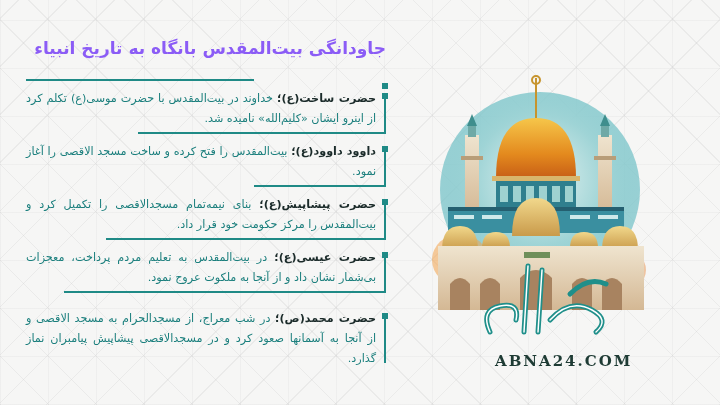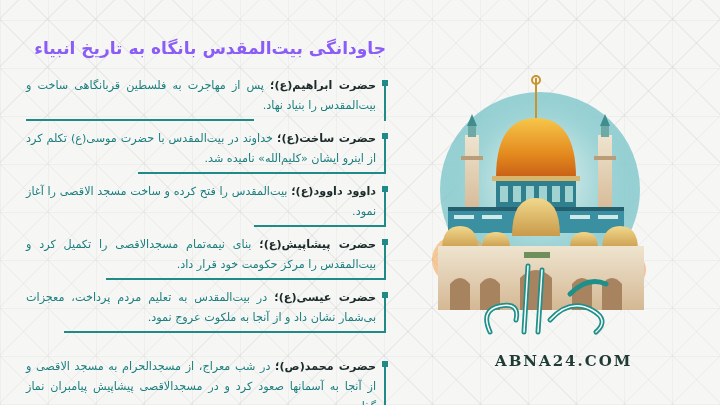--- a/index.html
+++ b/index.html
@@ -85,23 +85,20 @@
 <body>
 
 <div class="pattern"></div>
 
 <h1 class="title">جاودانگی بیت‌المقدس بانگاه به تاریخ انبیاء</h1>
 
 <div class="items">
   <div class="item" style="margin-bottom:8px;">
     <span class="bullet"></span>
     <span class="vline"></span>
-    <p class="text">
-      <b>حضرت ابراهیم(ع)؛</b><span> پس از مهاجرت به فلسطین قربانگاهی ساخت و بیت‌المقدس را بنیاد نهاد.</span>
-    </p>
     <div class="hline" style="width:228px;margin-right:auto;margin-left:0;position:relative;left:0;"></div>
   </div>
 
   <div class="item" style="margin-bottom:8px;">
     <span class="bullet"></span>
     <span class="vline"></span>
     <p class="text">
       <b>حضرت ساخت(ع)؛</b><span> خداوند در بیت‌المقدس با حضرت موسی(ع) تکلم کرد از اینرو ایشان «کلیم‌الله» نامیده شد.</span>
     </p>
     <div class="hline" style="width:248px;"></div>
@@ -118,21 +115,21 @@
 
   <div class="item" style="margin-bottom:8px;">
     <span class="bullet"></span>
     <span class="vline"></span>
     <p class="text">
       <b>حضرت پیشاپیش(ع)؛</b><span> بنای نیمه‌تمام مسجدالاقصی را تکمیل کرد و بیت‌المقدس را مرکز حکومت خود قرار داد.</span>
     </p>
     <div class="hline" style="width:280px;"></div>
   </div>
 
-  <div class="item" style="margin-bottom:24px;">
+  <div class="item" style="margin-bottom:16px;">
     <span class="bullet"></span>
     <span class="vline"></span>
     <p class="text">
       <b>حضرت عیسی(ع)؛</b><span> در بیت‌المقدس به تعلیم مردم پرداخت، معجزات بی‌شمار نشان داد و از آنجا به ملکوت عروج نمود.</span>
     </p>
     <div class="hline" style="width:322px;"></div>
   </div>
 
   <div class="item">
     <span class="bullet"></span>

